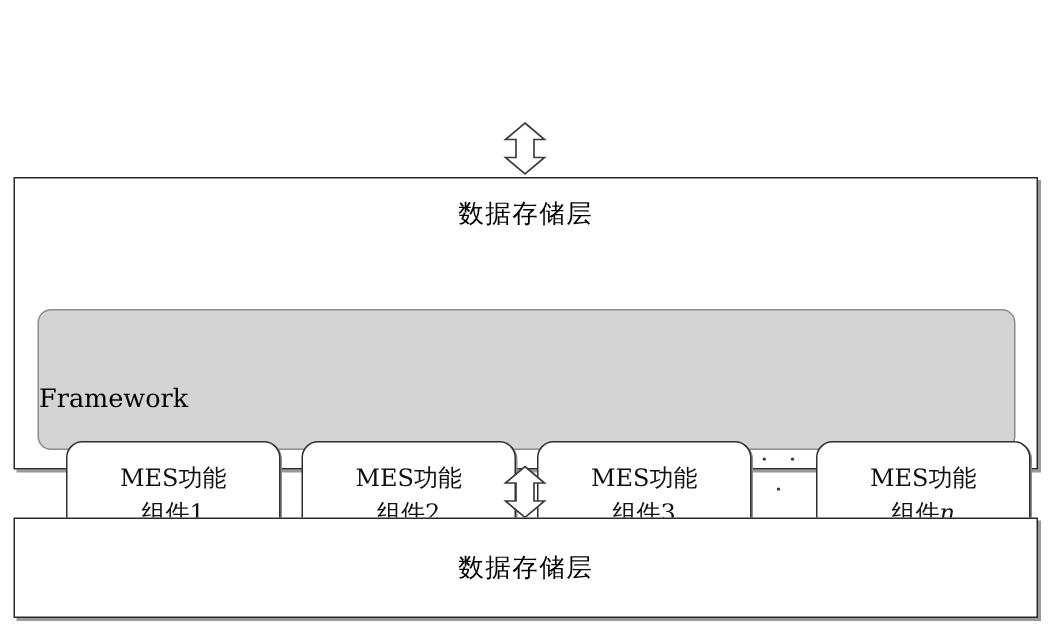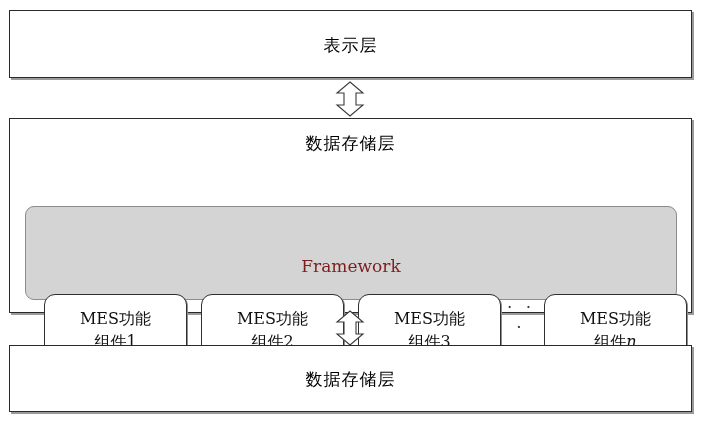--- a/index.html
+++ b/index.html
@@ -72,25 +72,25 @@
     height: 94px;
     background: #d4d4d4;
     border: 1px solid #8c8c8c;
     border-radius: 9px;
   }
   #framework-label {
     position: absolute;
     left: 0;
     width: 100%;
     top: 49px;
-    text-align: center;
+    text-align: left;
     font-family: "DejaVu Serif", "Liberation Serif", serif;
     font-size: 17px;
     line-height: 20px;
-    color: #7f1d1d;
+    color: #000000;
   }
 
   
   .component-card {
     position: absolute;
     box-sizing: border-box;
     top: 175px;
     width: 143px;
     height: 71px;
     background: #ffffff;
@@ -154,23 +154,20 @@
   #arrow-bottom {
     left: 335px;
     top: 310px;
   }
 </style>
 </head>
 <body>
 
 <div id="diagram">
 
-  <div class="layer-box" id="presentation-layer">
-    <div class="layer-title">表示层</div>
-  </div>
 
   <div class="double-arrow" id="arrow-top">
     <svg width="30" height="36" viewBox="0 0 30 36" xmlns="http://www.w3.org/2000/svg">
       <polygon points="15,1 28,12 21,12 21,24 28,24 15,35 2,24 9,24 9,12 2,12" fill="#ffffff" stroke="#3b3b3b" stroke-width="1.1" stroke-linejoin="miter"></polygon>
     </svg>
   </div>
 
   <div class="layer-box" id="business-layer">
 
     <div class="layer-title">数据存储层</div>

